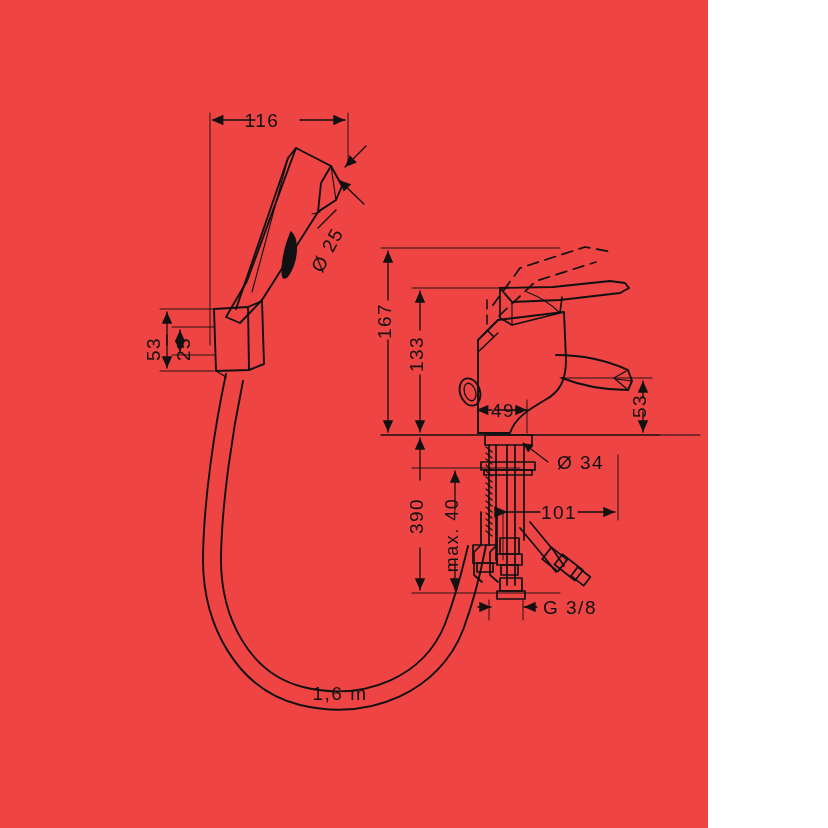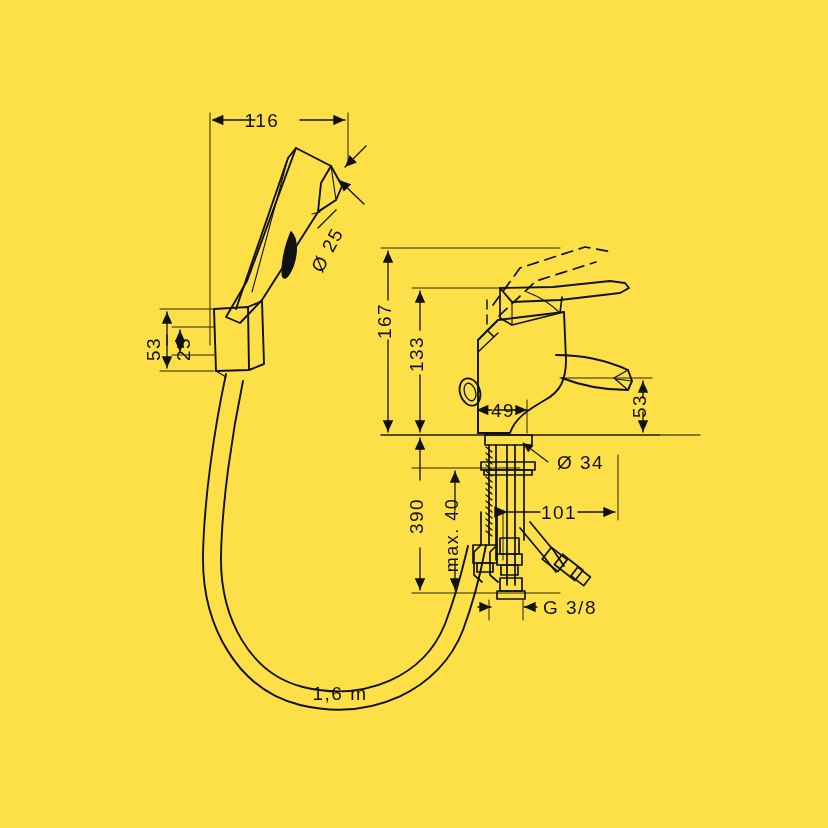--- a/index.html
+++ b/index.html
@@ -1,18 +1,18 @@
 <!DOCTYPE html>
 <html><head>
 <meta charset="utf-8">
 <style>
   html,body{margin:0;padding:0;background:#ffffff;}
   body{width:828px;height:828px;overflow:hidden;
        font-family:"Liberation Sans","DejaVu Sans",sans-serif;}
-  #stage{position:relative;width:828px;height:828px;background:#fde047;}
+  #stage{position:relative;width:708px;height:828px;background:#ef4444;}
   svg#dwg{position:absolute;left:0;top:0;width:828px;height:828px;}
   .dimtext{font-family:"Liberation Sans","DejaVu Sans",sans-serif;
            font-size:19px;fill:#111;letter-spacing:1.5px;}
   .dimtext.sm{font-size:18px;}
 </style>
 </head>
 <body>
 
 <div id="stage">
 <svg id="dwg" viewBox="0 0 828 828">

